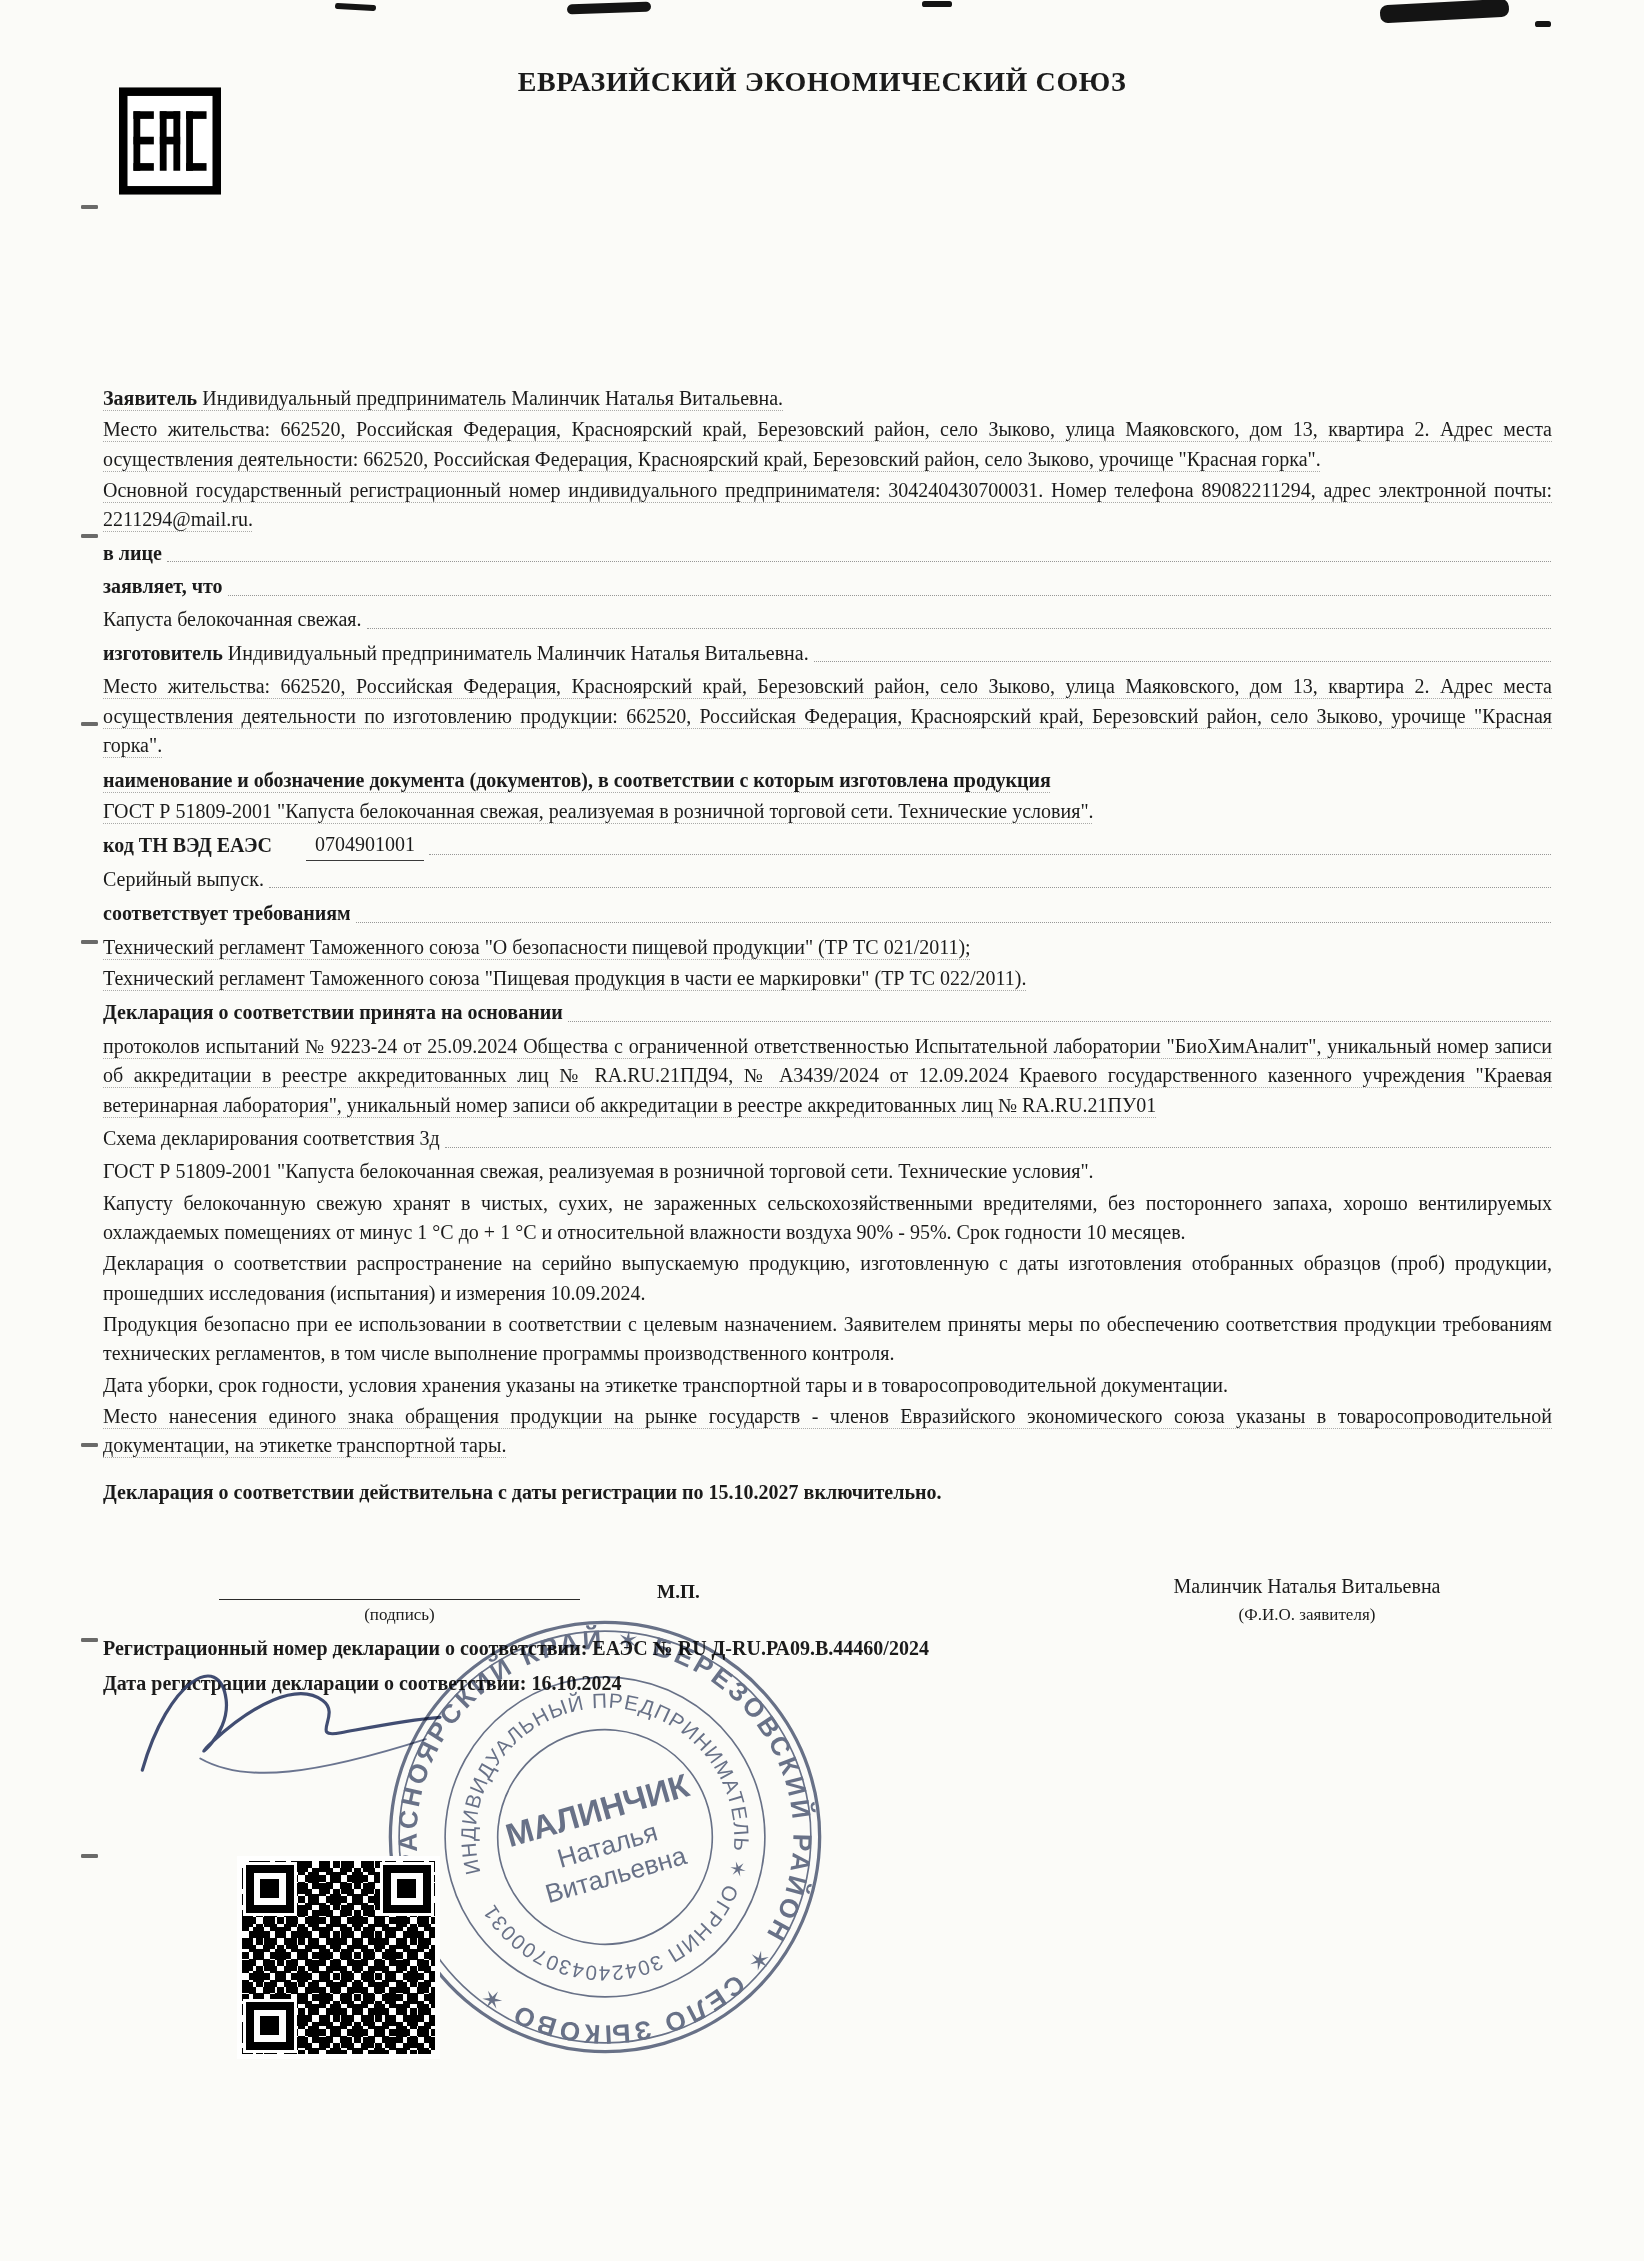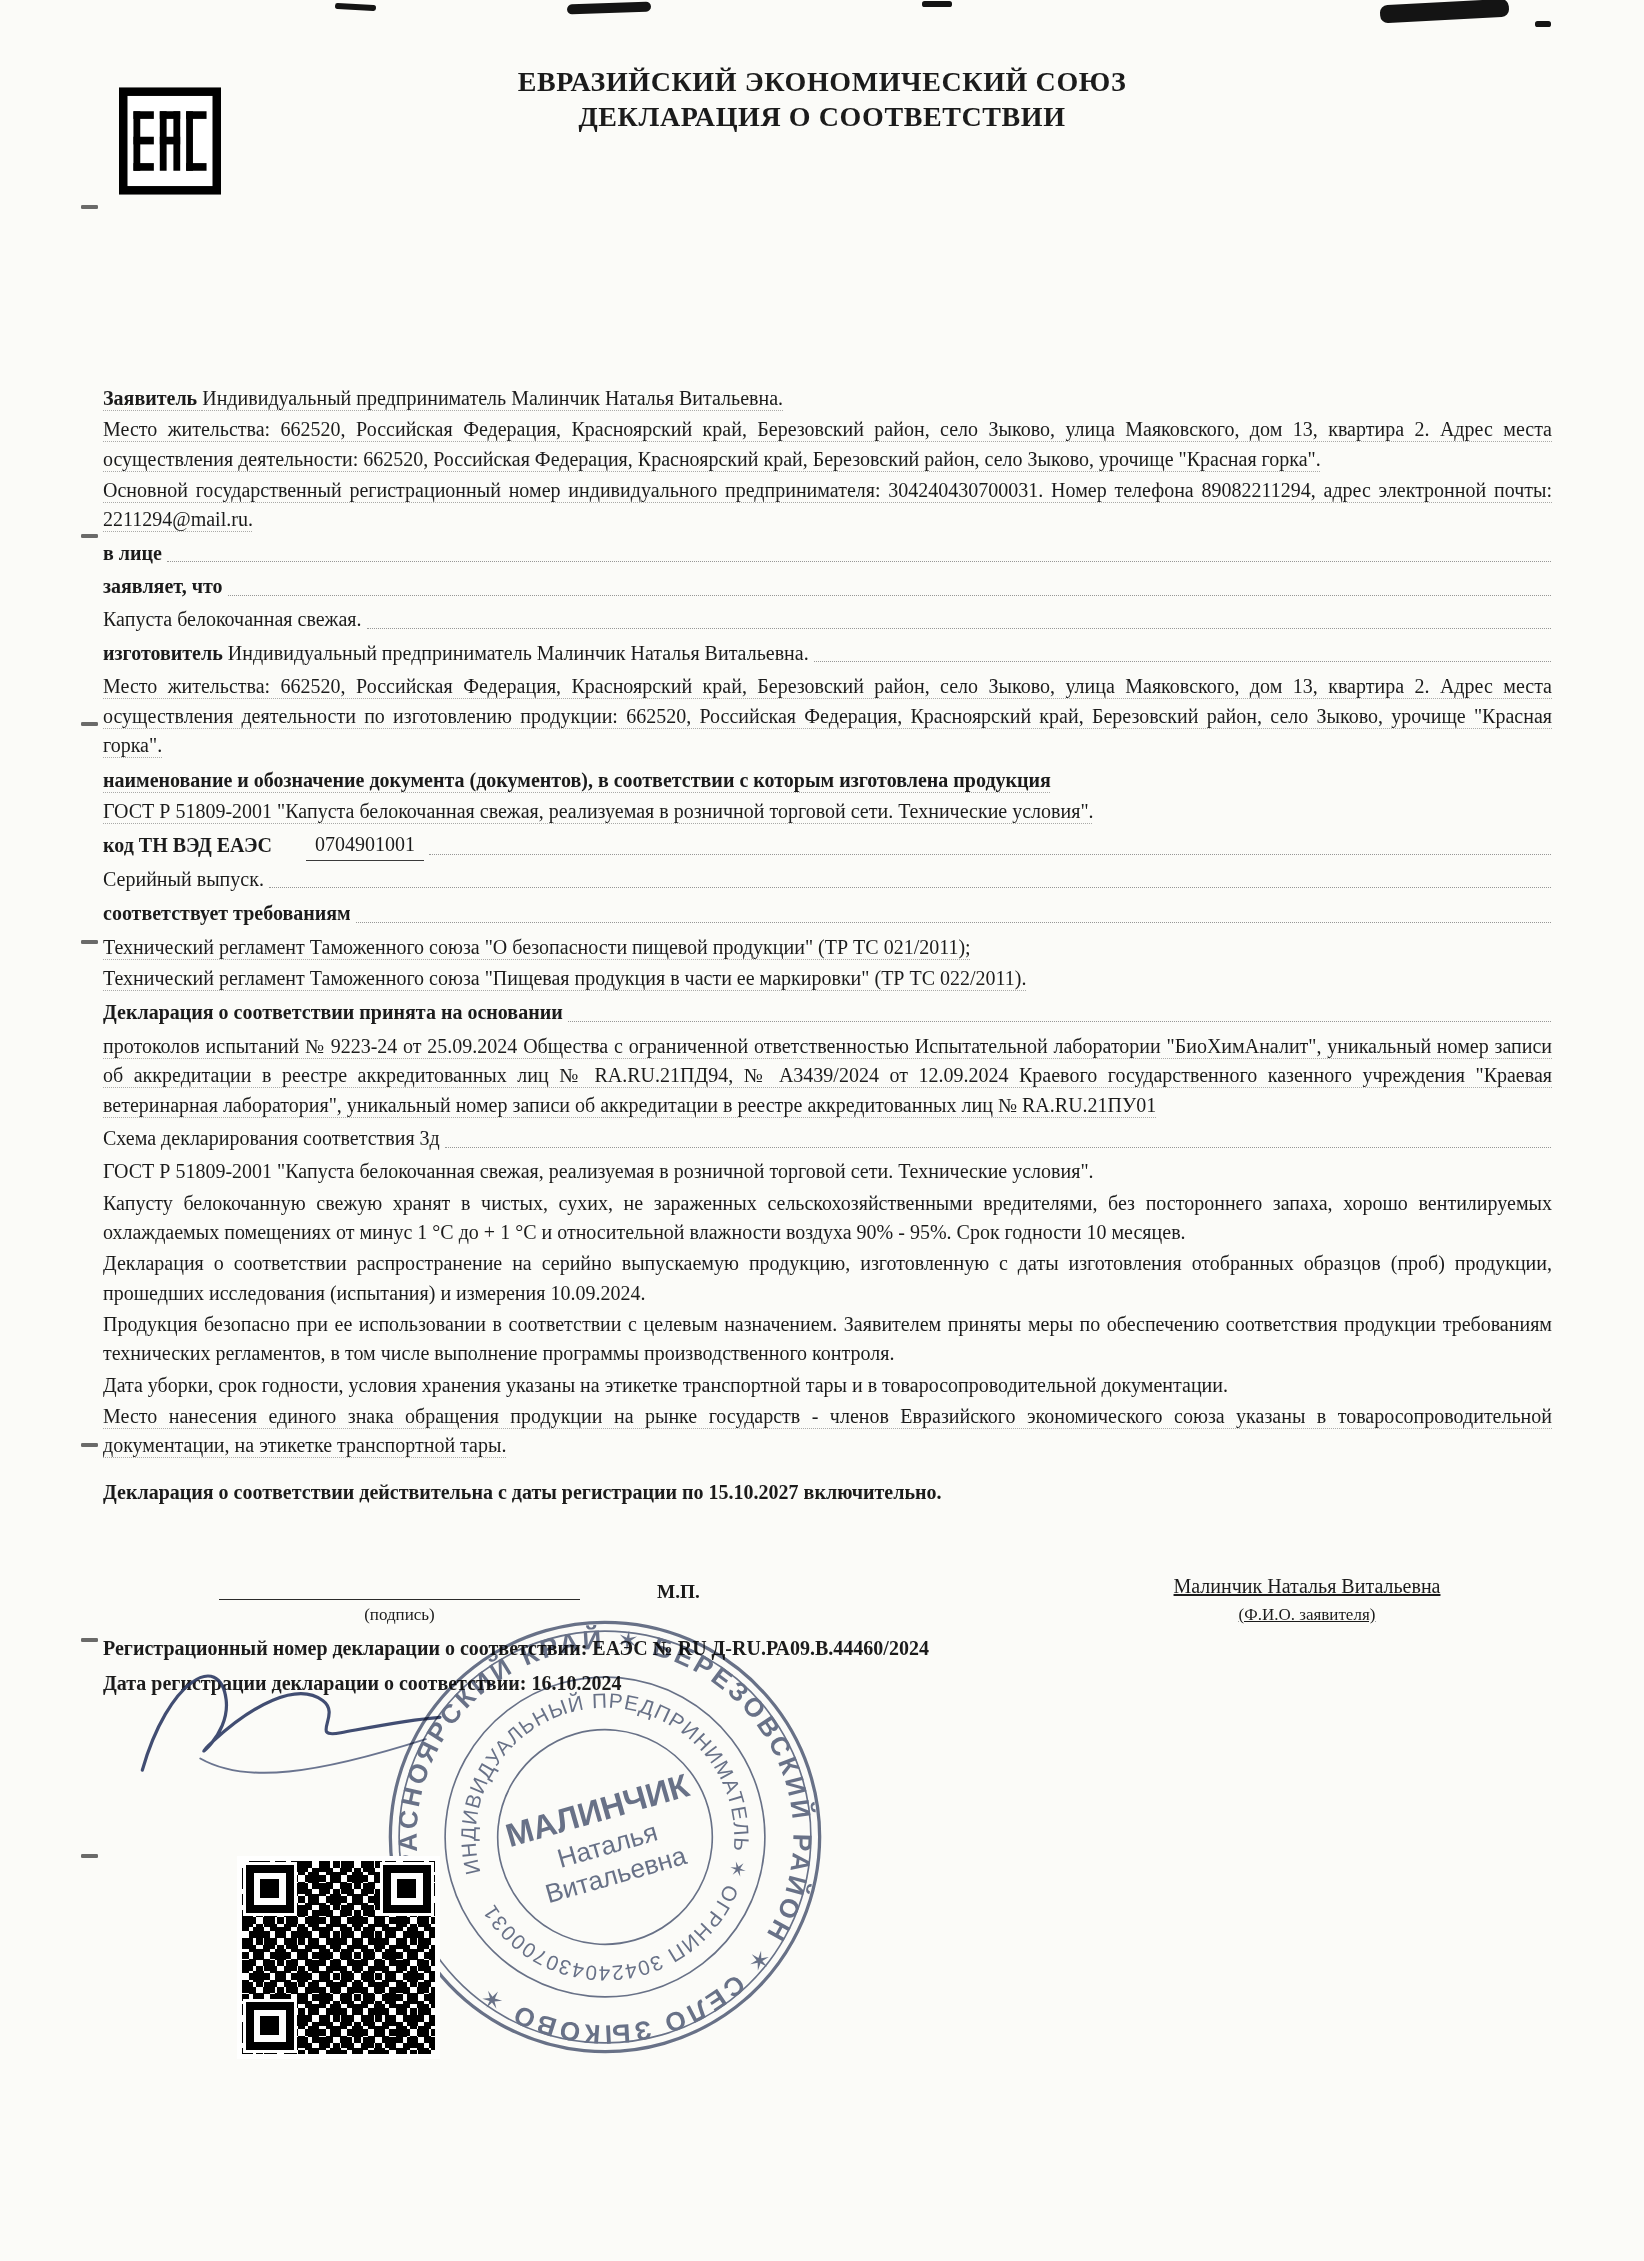--- a/index.html
+++ b/index.html
@@ -27,21 +27,21 @@
   .val{border-bottom:1.3px solid #3a3a3a;padding:0 9px;margin-left:34px;}
   .sp-top{margin-top:5.2px;}
 
   
   .validity{margin-top:17px;font-weight:bold;}
   .sig-row{display:flex;align-items:flex-end;margin-top:55px;}
   .sig-left{width:361px;margin-left:116px;text-align:center;margin-top:36px;}
   .sig-line{border-bottom:1.3px solid #2a2a2a;height:1.3px;margin-bottom:2.6px;}
   .sig-caption{font-size:17px;text-align:center;}
   .mp{font-weight:bold;margin:0 0 22px 77px;font-size:19.3px;}
-  .sig-right{margin-left:auto;width:490px;text-align:center;text-decoration:underline;}
+  .sig-right{margin-left:auto;width:490px;text-align:center;}
   .fio{font-size:20px;margin-bottom:1.3px;}
   .reg{font-weight:bold;margin-top:6px;}
   .reg + .reg{margin-top:5.2px;}
 
   
   .signature{position:absolute;left:123px;top:1641px;width:335px;height:168px;pointer-events:none;}
   .signature path{fill:none;stroke:#2c3a63;stroke-width:5;stroke-linecap:round;opacity:.9;}
 
   
   .stamp{position:absolute;left:386px;top:1618px;width:438px;height:438px;opacity:.8;transform:rotate(-16deg);mix-blend-mode:multiply;}
@@ -94,21 +94,20 @@
       <rect x="48" y="58" width="24" height="9" fill="#000"></rect>
 
       <rect x="79" y="28" width="8" height="70" fill="#000"></rect>
       <rect x="79" y="28" width="24" height="9" fill="#000"></rect>
       <rect x="79" y="89" width="24" height="9" fill="#000"></rect>
     </svg>
   </div>
 
   <div class="title">
     <div>ЕВРАЗИЙСКИЙ ЭКОНОМИЧЕСКИЙ СОЮЗ</div>
-    <div>ДЕКЛАРАЦИЯ О СООТВЕТСТВИИ</div>
   </div>
 
   <div class="content">
 
     <p class="p u"><b class="b">Заявитель</b> <span>Индивидуальный предприниматель Малинчик Наталья Витальевна.</span></p>
 
     <p class="p u">Место жительства: 662520, Российская Федерация, Красноярский край, Березовский район, село Зыково, улица Маяковского, дом 13, квартира 2. Адрес места осуществления деятельности: 662520, Российская Федерация, Красноярский край, Березовский район, село Зыково, урочище "Красная горка".</p>
 
     <p class="p u">Основной государственный регистрационный номер индивидуального предпринимателя: 304240430700031. Номер телефона 89082211294, адрес электронной почты: 2211294@mail.ru.</p>
 

